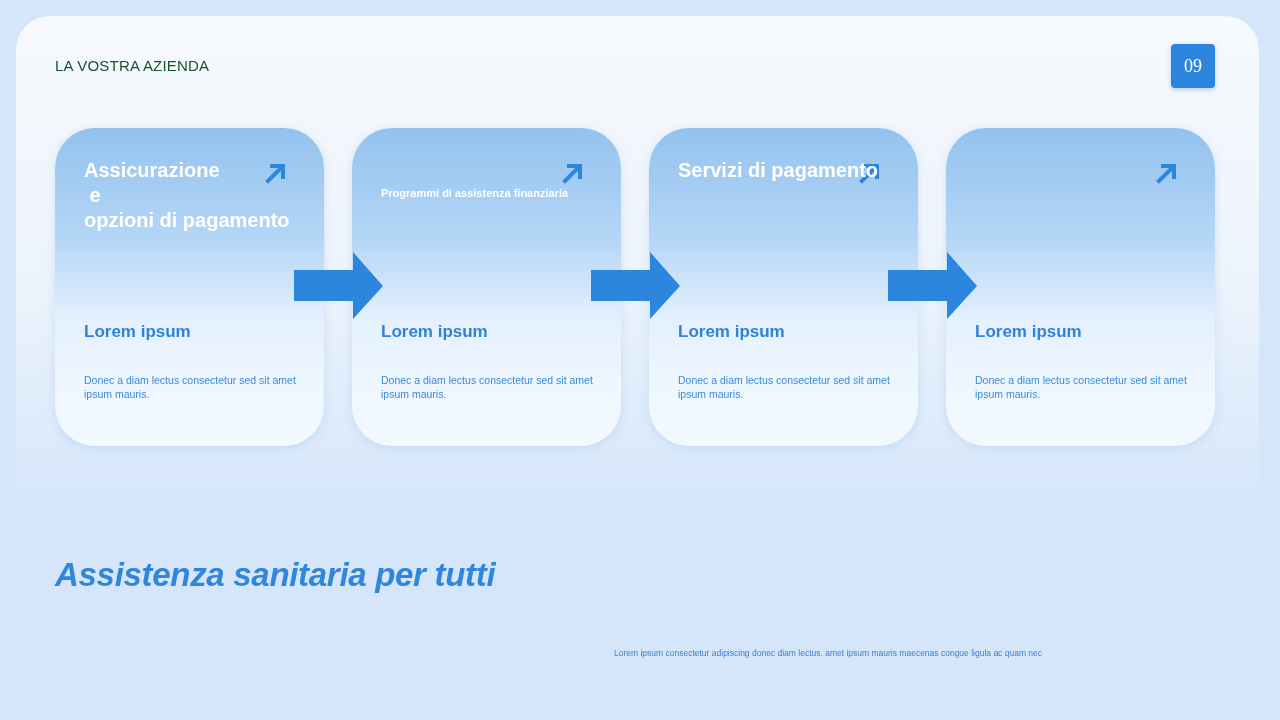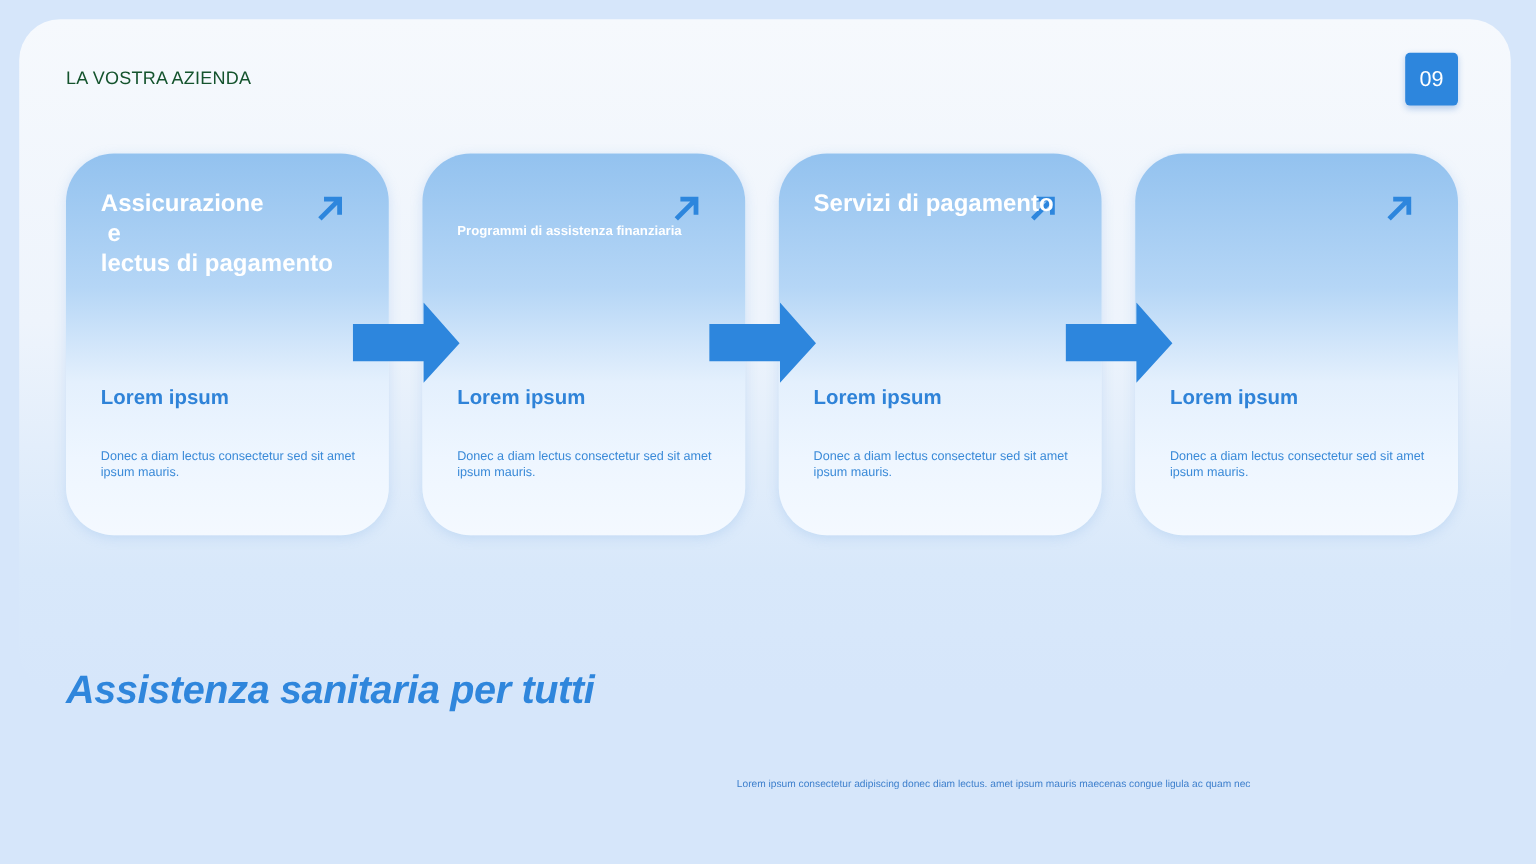--- a/index.html
+++ b/index.html
@@ -25,21 +25,21 @@
   }
   .page-num {
     position: absolute;
     left: 1171px; top: 44px;
     width: 44px; height: 44px;
     border-radius: 4px;
     background: #2d86dd;
     box-shadow: 0 2px 5px rgba(40,110,200,0.3);
     color: #ffffff;
     font-size: 18px;
-    display: flex; align-items: center; justify-content: center;
+    display: flex; align-items: center; justify-content: center; font-family: Liberation Serif, serif;
   }
   .card {
     position: absolute;
     top: 128px;
     width: 269px; height: 318px;
     border-radius: 40px;
     background: linear-gradient(to bottom, #93c2ef 0%, #b5d6f6 35%, #e4f0fd 60%, #eef6ff 80%, #f4f9ff 100%);
     box-shadow: 0 2px 10px rgba(120,170,230,0.25);
   }
   .card-title {
@@ -101,21 +101,21 @@
 <body>
 
 <div class="panel"></div>
 
 <div class="brand">LA VOSTRA AZIENDA</div>
 <div class="page-num">09</div>
 
 <div class="card" style="left:55px;">
   <div class="card-title">Assicurazione
  e
-lectus di pagamento</div>
+opzioni di pagamento</div>
   <svg class="card-arrow" viewBox="0 0 26 26">
     <path d="M5 21 L19 7 M9 6 L20 6 L20 17" stroke="#2d86dd" stroke-width="4" fill="none" stroke-linecap="square"></path>
   </svg>
   <div class="card-heading">Lorem ipsum</div>
   <div class="card-body">Donec a diam lectus consectetur sed sit amet ipsum mauris.</div>
 </div>
 
 <div class="card" style="left:352px;">
   <div class="card-title small">Programmi di assistenza finanziaria</div>
   <svg class="card-arrow" viewBox="0 0 26 26">

